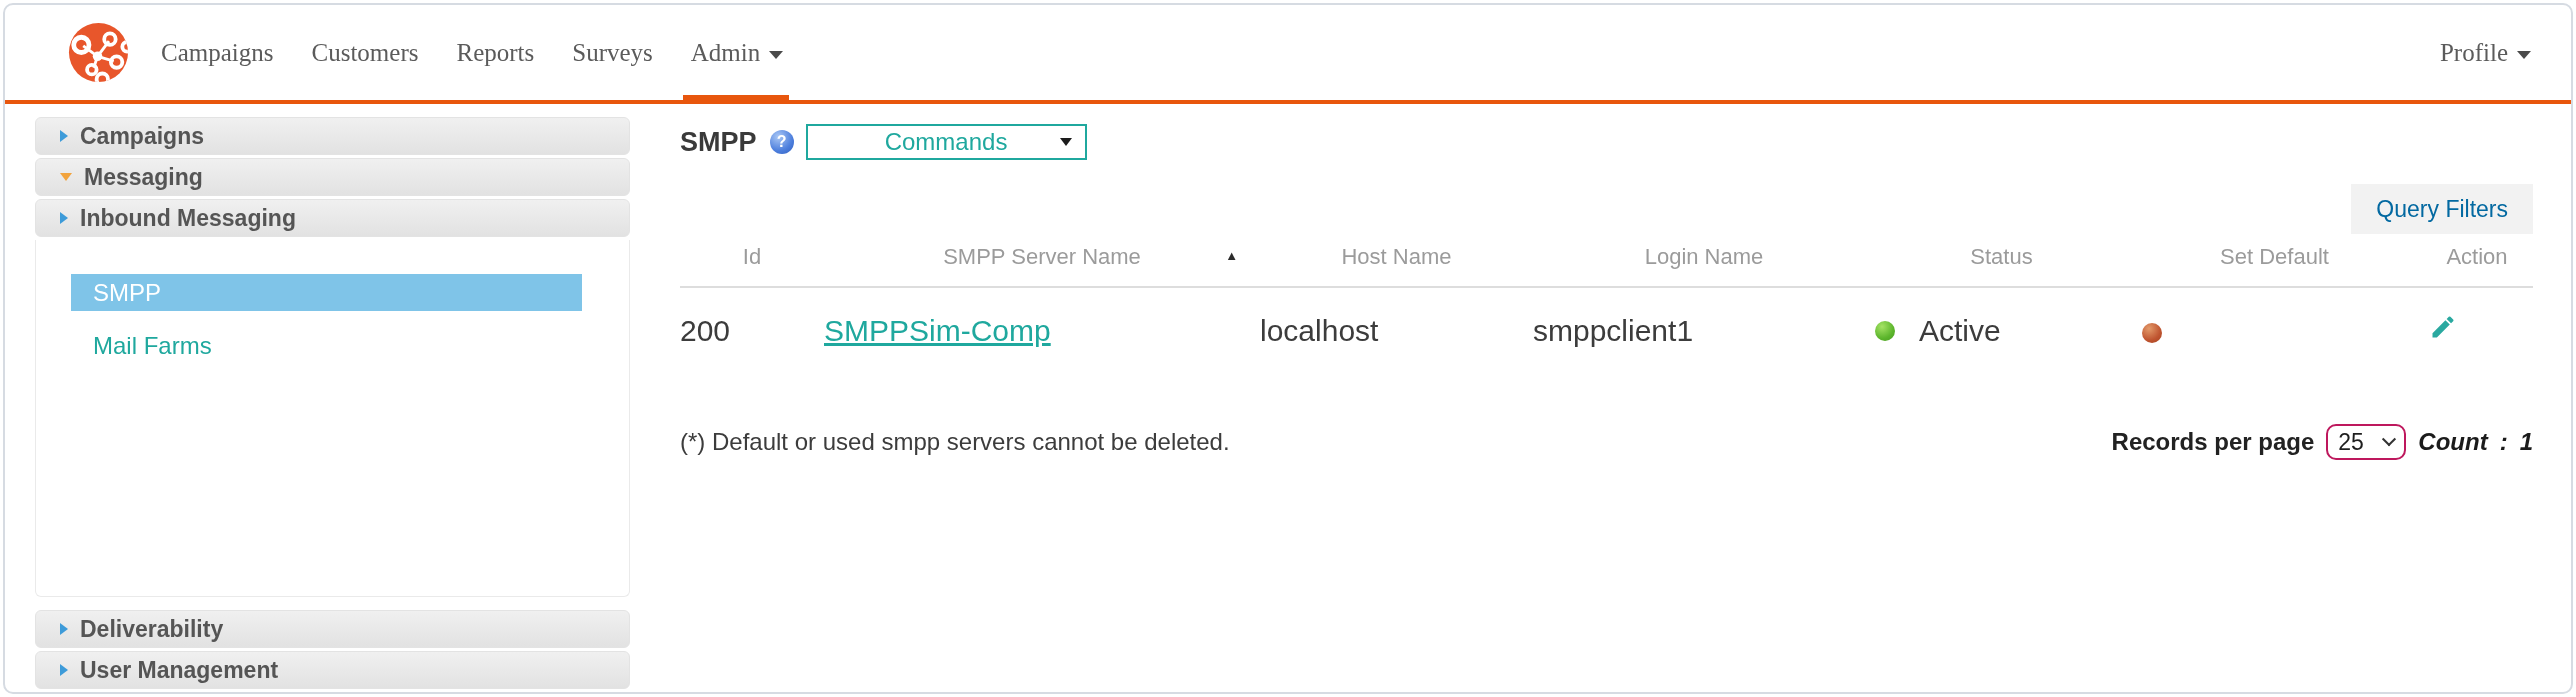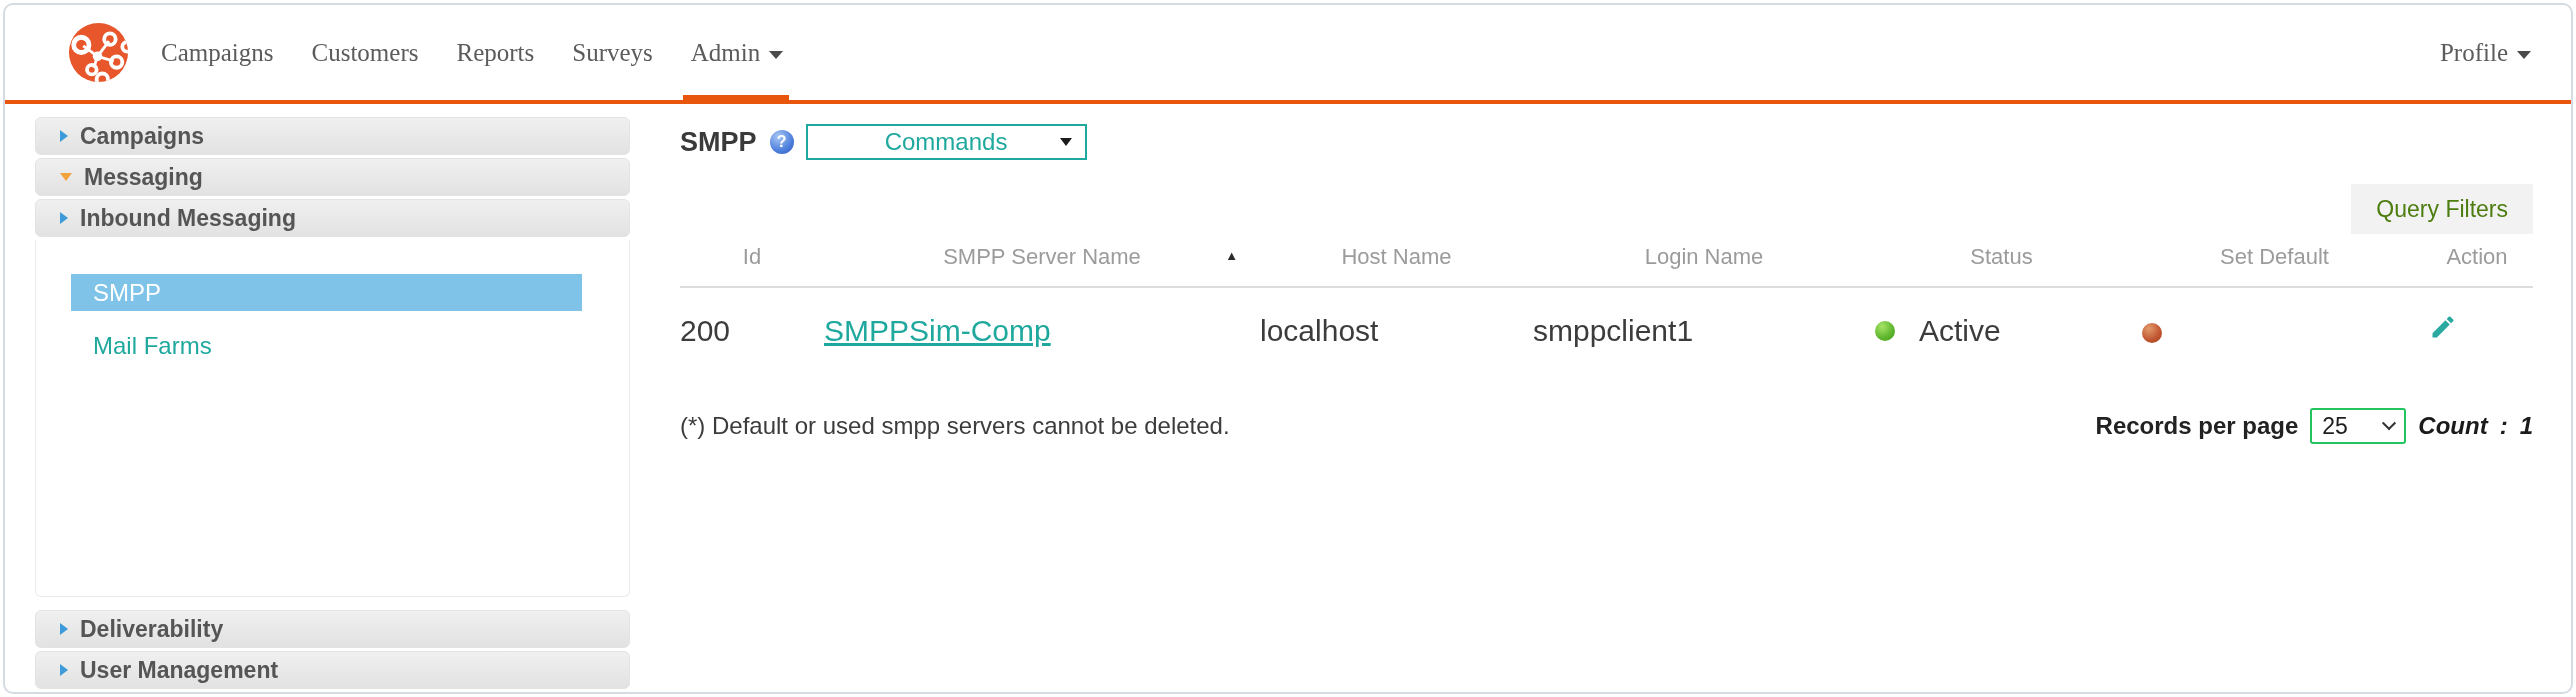--- a/index.html
+++ b/index.html
@@ -110,21 +110,21 @@
     position: absolute; right: 13px; top: 12px;
     width: 0; height: 0;
     border-left: 6px solid transparent; border-right: 6px solid transparent;
     border-top: 8px solid #1c1c1c;
   }
   .filters-row { margin-top: 22px; display: flex; justify-content: flex-end; }
   .query-filters-btn {
     height: 50px; padding: 0 25px;
     background: #f2f2f2; border: none;
     font-family: "Liberation Sans", sans-serif;
-    font-size: 23px; color: #4d7c0f;
+    font-size: 23px; color: #0369a1;
     cursor: pointer;
     text-align: right;
   }
   
   table { width: 100%; border-collapse: collapse; margin-top: 6px; table-layout: fixed; }
   th {
     text-align: center; font-weight: normal;
     font-size: 22px; color: var(--header-text, #9b9b9b);
     padding: 4px 0 16px 0;
     border-bottom: 2px solid #ddd;
@@ -138,29 +138,29 @@
   .dot {
     width: 20px; height: 20px; border-radius: 50%; display: inline-block;
     vertical-align: middle;
   }
   .dot-green { background: radial-gradient(circle at 35% 28%, #a5e365, var(--status-green, #5CB52C) 60%, #479c1f); }
   .dot-orange { background: radial-gradient(circle at 35% 28%, #e39a6a, var(--default-dot, #BF5430) 60%, #a4421e); margin-left: 14px; cursor: pointer; }
   .status-cell { display: flex; align-items: center; gap: 24px; }
   .pencil { width: 28px; height: 28px; cursor: pointer; margin-left: 8px; }
   
   .table-footer {
-    margin-top: 34px;
+    margin-top: 50px;
     display: flex; justify-content: space-between; align-items: center;
   }
   .note { font-size: 24px; color: #3c3c3c; }
   .pagination { display: flex; align-items: center; gap: 12px; }
   .rpp-label { font-size: 24px; font-weight: bold; color: #222; }
   .rpp-select {
-    width: 96px; height: 36px;
-    border: 2px solid #22c55e; border-radius: 3px; background: #fff;
+    width: 80px; height: 36px;
+    border: 2px solid #be185d; border-radius: 10px; background: #fff;
     display: flex; align-items: center; justify-content: space-between;
     padding: 0 10px; font-size: 23px; color: #1e1e1e; cursor: pointer;
   }
   .rpp-chevron {
     width: 10px; height: 10px;
     border-right: 2px solid #333; border-bottom: 2px solid #333;
     transform: rotate(45deg) translate(-2px,-2px);
   }
   .count { font-size: 24px; font-weight: bold; font-style: italic; color: #1b1b1b; display: flex; gap: 12px; }
 </style>

